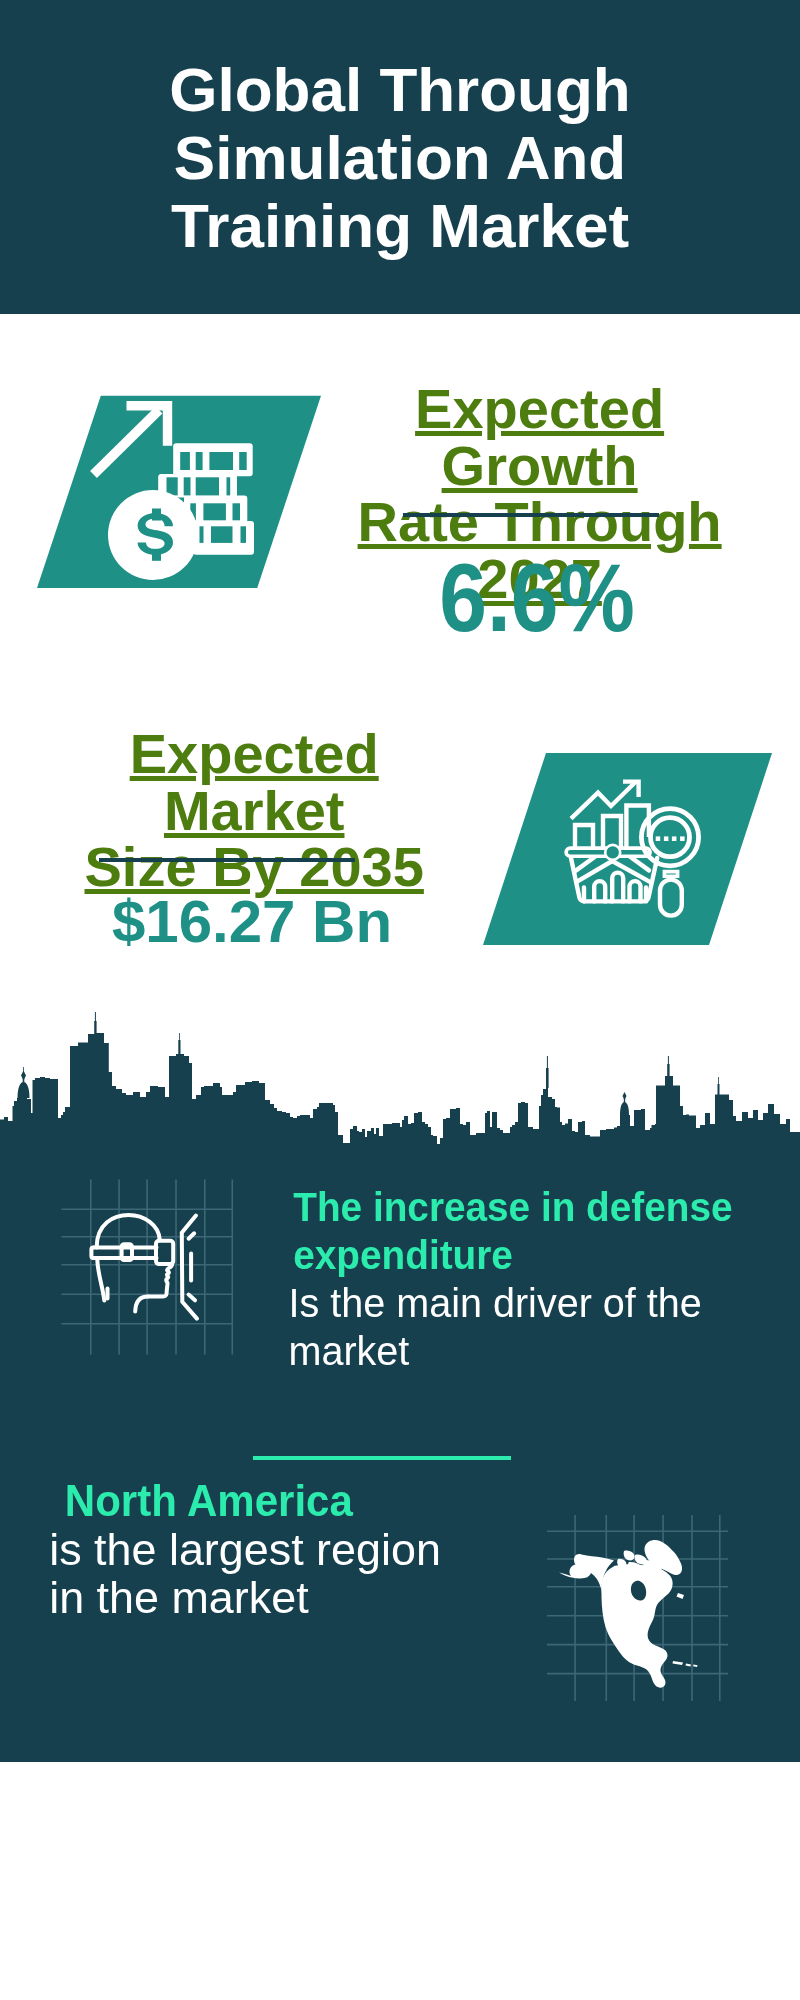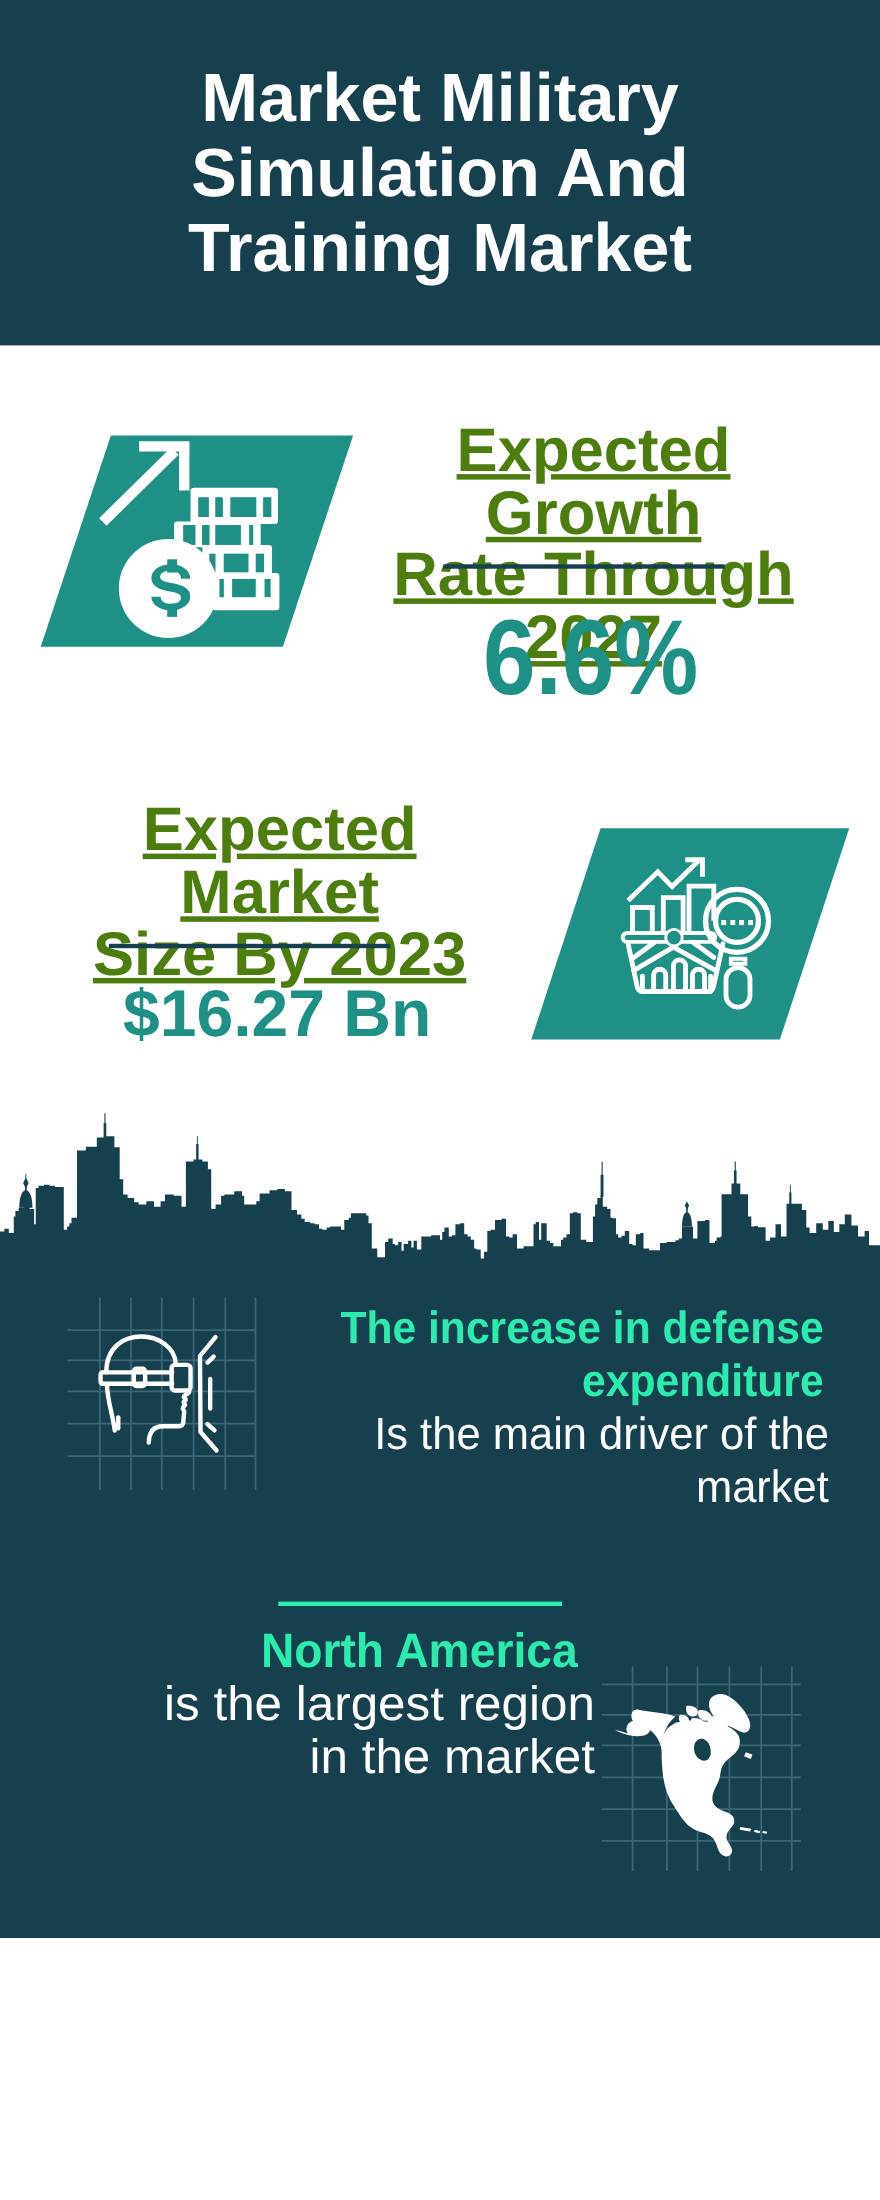--- a/index.html
+++ b/index.html
@@ -18,37 +18,37 @@
   .hdl{position:absolute;color:#4d7c0f;font-size:56px;font-weight:bold;line-height:56.5px;white-space:pre-line;text-align:center;text-decoration:underline;}
   .rule{position:absolute;height:4px;background:#17404f;}
   .val{position:absolute;color:#1e9086;font-weight:bold;text-align:center;white-space:nowrap;}
 
   
   .dark{position:absolute;left:0;top:1145px;width:800px;height:617px;background:#17404f;}
   .skyline{position:absolute;left:0;top:1000px;width:800px;height:150px;}
 
   .vrbox{position:absolute;left:60px;top:1175px;}
   .vrbox svg{display:block;}
-  .stmt{position:absolute;text-align:right;line-height:48px;white-space:pre-line;}
+  .stmt{position:absolute;text-align:left;line-height:48px;white-space:pre-line;}
   .stmt .hi{color:#2bebad;font-weight:bold;display:block;transform:scaleX(0.945);}
   .stmt .rest{color:#fff;font-weight:normal;display:block;transform:scaleX(0.965);}
   .greenrule{position:absolute;background:#2bebad;}
   .mapbox{position:absolute;}
   .mapbox svg{display:block;}
 
   
   .footer{position:absolute;left:0;top:1762px;width:800px;height:118px;background:#fff;}
 </style>
 </head>
 <body>
 
 <div class="page">
 
   <div class="hdr">
-    <div class="title">Market Military
+    <div class="title">Global Through
 Simulation And
 Training Market</div>
   </div>
 
   <div class="para" style="left:36px;top:395px;">
     <svg width="290" height="196" viewBox="0 0 290 196">
       <polygon points="64.8,0.8 285,0.8 221.2,193 1,193" fill="#1e9086"></polygon>
       <path d="M57.5,79.5 L123,15" fill="none" stroke="#fff" stroke-width="9.6"></path>
       <path d="M90.5,10.8 L131.5,10.8 L131.5,50.8" fill="none" stroke="#fff" stroke-width="9.4" stroke-linejoin="miter"></path>
 
@@ -125,21 +125,21 @@
       <g fill="#fff">
         <rect x="172.7" y="83.4" width="4.5" height="4.6"></rect>
         <rect x="180.9" y="83.4" width="4.5" height="4.6"></rect>
         <rect x="188.9" y="83.4" width="4.5" height="4.6"></rect>
         <rect x="197.1" y="83.4" width="4.5" height="4.6"></rect>
       </g>
     </svg>
   </div>
 
   <div class="hdl" style="left:54.2px;top:726px;width:400px;">Expected Market
-Size By 2023</div>
+Size By 2035</div>
   <div class="rule" style="left:99px;top:858px;width:256px;"></div>
   <div class="val" style="left:52px;top:886px;width:400px;font-size:60px;line-height:72px;">$16.27 Bn</div>
 
   <svg class="skyline" width="800" height="150" viewBox="0 1000 800 150">
     <path d="M0,1148 L0,1119.5 L4,1119.5 L4,1117 L8,1117 L8,1121 L12.5,1121 L12.5,1106 L14,1106 L14,1101 L17,1101 L17,1098 L22,1098 L22,1096 L27,1096 L27,1099 L31,1099 L31,1113 L32.5,1113 L32.5,1080 L35,1080 L35,1078 L40,1078 L40,1077 L45,1077 L45,1078 L50,1078 L50,1079 L58,1079 L58,1118 L61,1118 L61,1115 L63,1115 L63,1112 L65,1112 L65,1107 L70,1107 L70,1046 L78,1046 L78,1042.5 L88,1042.5 L88,1034 L95,1034 L95,1033 L104,1033 L104,1043 L108.8,1043 L108.8,1072 L112,1072 L112,1086 L116,1086 L116,1089 L122,1089 L122,1093 L126,1093 L126,1095 L133,1095 L133,1092 L140,1092 L140,1097 L146,1097 L146,1092 L150,1092 L150,1086 L158,1086 L158,1087 L165,1087 L165,1097 L169,1097 L169,1056 L176,1056 L176,1054 L184,1054 L184,1056 L189,1056 L189,1063 L192,1063 L192,1099 L196,1099 L196,1095 L201,1095 L201,1087 L204,1087 L204,1086 L213,1086 L213,1083 L220,1083 L220,1087 L222,1087 L222,1095 L233,1095 L233,1092 L236,1092 L236,1085 L245,1085 L245,1082 L252,1082 L252,1081 L259,1081 L259,1083 L265,1083 L265,1100 L270,1100 L270,1104 L274,1104 L274,1108 L277,1108 L277,1111 L282,1111 L282,1112 L286,1112 L286,1113 L290,1113 L290,1117 L293,1117 L293,1118 L297,1118 L297,1116 L300,1116 L300,1115 L310,1115 L310,1118 L313,1118 L313,1109 L317,1109 L317,1107 L319,1107 L319,1103 L333,1103 L333,1105 L335,1105 L335,1112 L338,1112 L338,1135 L343,1135 L343,1143 L347,1143 L347,1143 L350,1143 L350,1129 L353,1129 L353,1126 L357,1126 L357,1131 L359,1131 L359,1132 L362,1132 L362,1129 L365,1129 L365,1137 L367,1137 L367,1131 L371,1131 L371,1128 L374,1128 L374,1134 L376,1134 L376,1128 L379,1128 L379,1136 L383,1136 L383,1124 L387,1124 L387,1124 L392,1124 L392,1123 L400,1123 L400,1127 L402,1127 L402,1120 L404,1120 L404,1116 L408,1116 L408,1124 L411,1124 L411,1123 L414,1123 L414,1113 L418,1113 L418,1112 L422,1112 L422,1122 L425,1122 L425,1124 L428,1124 L428,1127 L431,1127 L431,1135 L433,1135 L433,1136 L437,1136 L437,1144 L440,1144 L440,1138 L443,1138 L443,1119 L446,1119 L446,1118 L450,1118 L450,1109 L456,1109 L456,1108 L460,1108 L460,1124 L463,1124 L463,1125 L466,1125 L466,1122 L470,1122 L470,1135 L476,1135 L476,1133 L485,1133 L485,1113 L487,1113 L487,1111 L490,1111 L490,1127 L492,1127 L492,1112 L497,1112 L497,1128 L500,1128 L500,1130 L503,1130 L503,1133 L510,1133 L510,1127 L512,1127 L512,1125 L515,1125 L515,1122 L518,1122 L518,1103 L521,1103 L521,1102 L525,1102 L525,1103 L528,1103 L528,1127 L533,1127 L533,1129 L539,1129 L539,1106 L541,1106 L541,1095 L543,1095 L543,1089 L546,1089 L546,1086.5 L548,1086.5 L548,1097 L552,1097 L552,1099 L555,1099 L555,1107 L557,1107 L557,1107.5 L560,1107.5 L560,1122 L562,1122 L562,1125 L565,1125 L565,1123.5 L568,1123.5 L568,1119 L572,1119 L572,1131 L575,1131 L575,1132 L578,1132 L578,1122 L582,1122 L582,1121 L585,1121 L585,1135 L590,1135 L590,1136.5 L600,1136.5 L600,1130 L606,1130 L606,1129 L614,1129 L614,1127.5 L617,1127.5 L617,1126 L620,1126 L620,1115 L630,1115 L630,1126 L634,1126 L634,1110 L641,1110 L641,1109 L645,1109 L645,1130 L650,1130 L650,1128 L651.5,1128 L651.5,1125 L655,1125 L655,1124 L656,1124 L656,1085.6 L665,1085.6 L665,1076 L673,1076 L673,1085.6 L680,1085.6 L680,1106 L683,1106 L683,1115 L686,1115 L686,1114.5 L689,1114.5 L689,1115.6 L696,1115.6 L696,1128 L700,1128 L700,1125 L705,1125 L705,1113 L710,1113 L710,1124 L715,1124 L715,1094.4 L729,1094.4 L729,1100 L733,1100 L733,1116 L736,1116 L736,1121 L742,1121 L742,1112 L748,1112 L748,1118 L753,1118 L753,1110 L758,1110 L758,1120 L763,1120 L763,1113 L768,1113 L768,1104 L774,1104 L774,1114 L780,1114 L780,1124 L786,1124 L786,1119 L790,1119 L790,1132 L800,1132 L800,1148 Z" fill="#17404f"></path>
 
     <path d="M17.5,1098 C17.5,1088 20,1082 23.5,1082 C27,1082 29.5,1088 29.5,1098 Z" fill="#17404f"></path>
     <rect x="22.7" y="1078" width="1.6" height="6" fill="#17404f"></rect>
     <path d="M23.5,1070.5 L26,1075.5 L23.5,1080.5 L21,1075.5 Z" fill="#17404f"></path>
     <rect x="23.1" y="1067" width="0.8" height="5" fill="#17404f"></rect>

